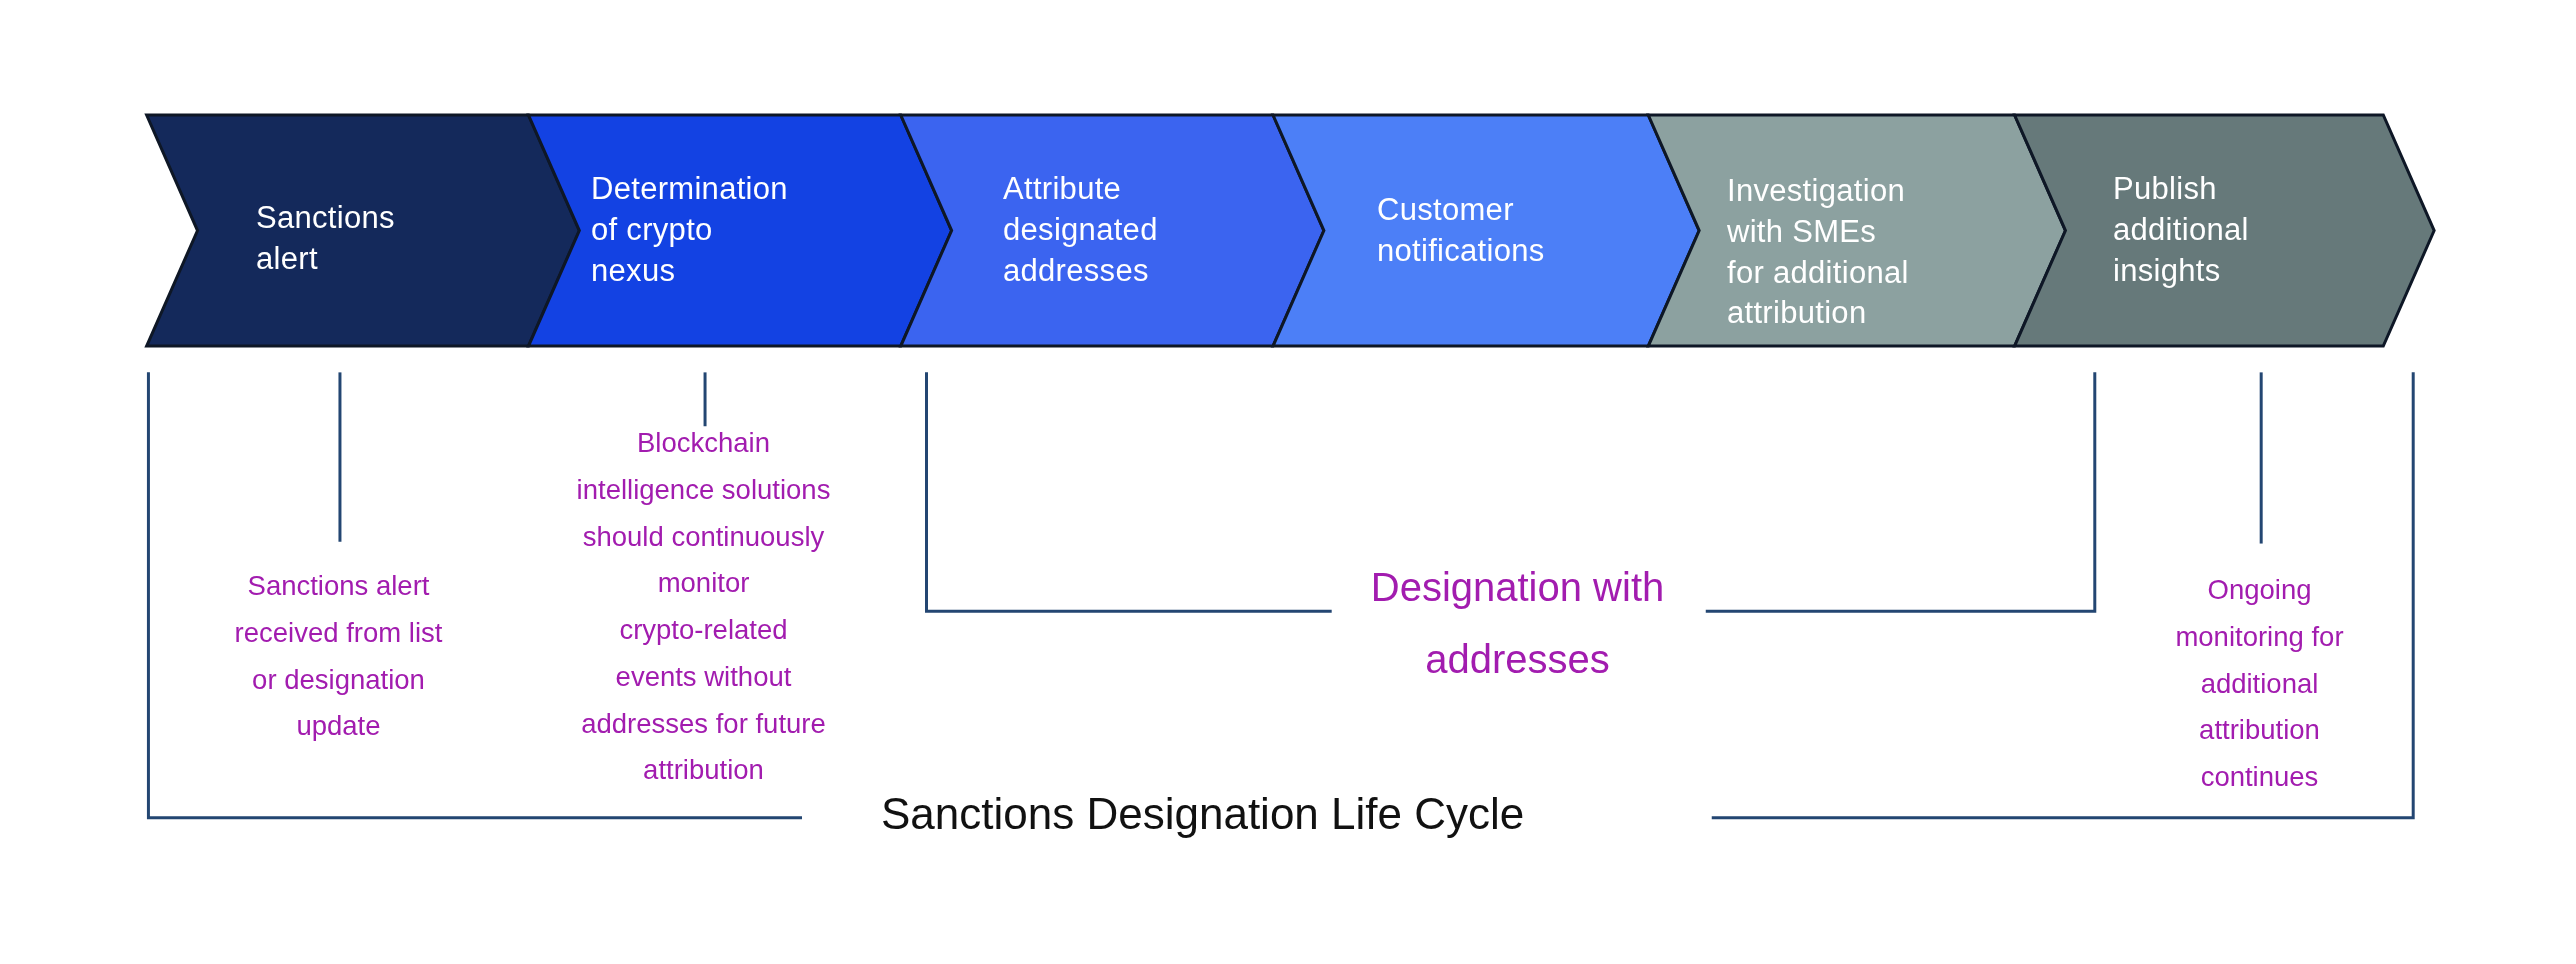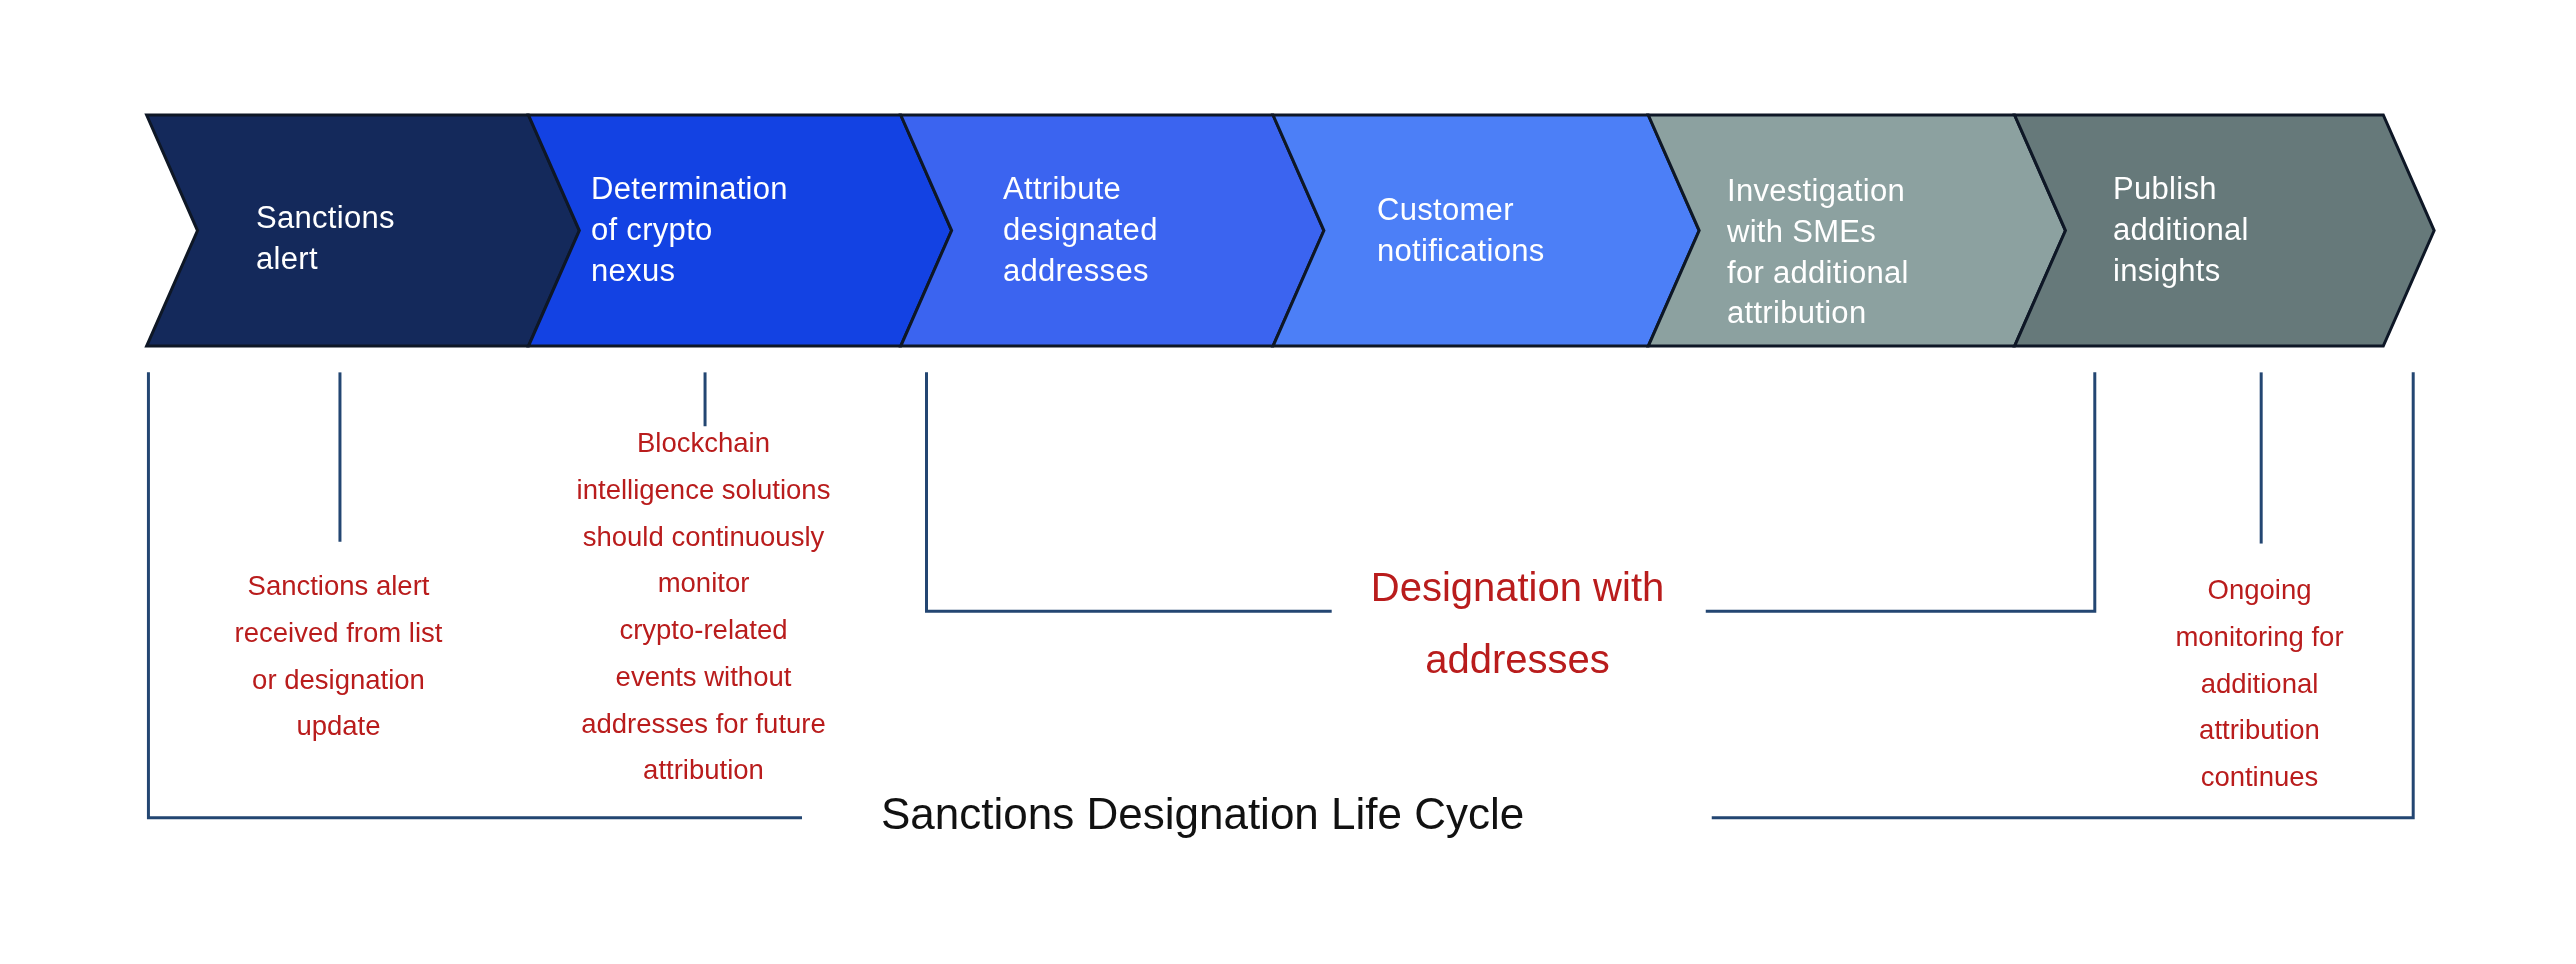--- a/index.html
+++ b/index.html
@@ -20,21 +20,21 @@
     align-items:center;
     color:#ffffff;
     font-size:31px;
     line-height:1.32;
     white-space:pre-line;
     text-align:left;
     letter-spacing:0.3px;
   }
   .note{
     position:absolute;
-    color:#b91c1c;
+    color:#a21caf;
     font-size:27.5px;
     line-height:1.7;
     white-space:pre-line;
     text-align:center;
   }
   .note-large{
     font-size:40px;
     line-height:1.8;
   }
   .diagram-title{

